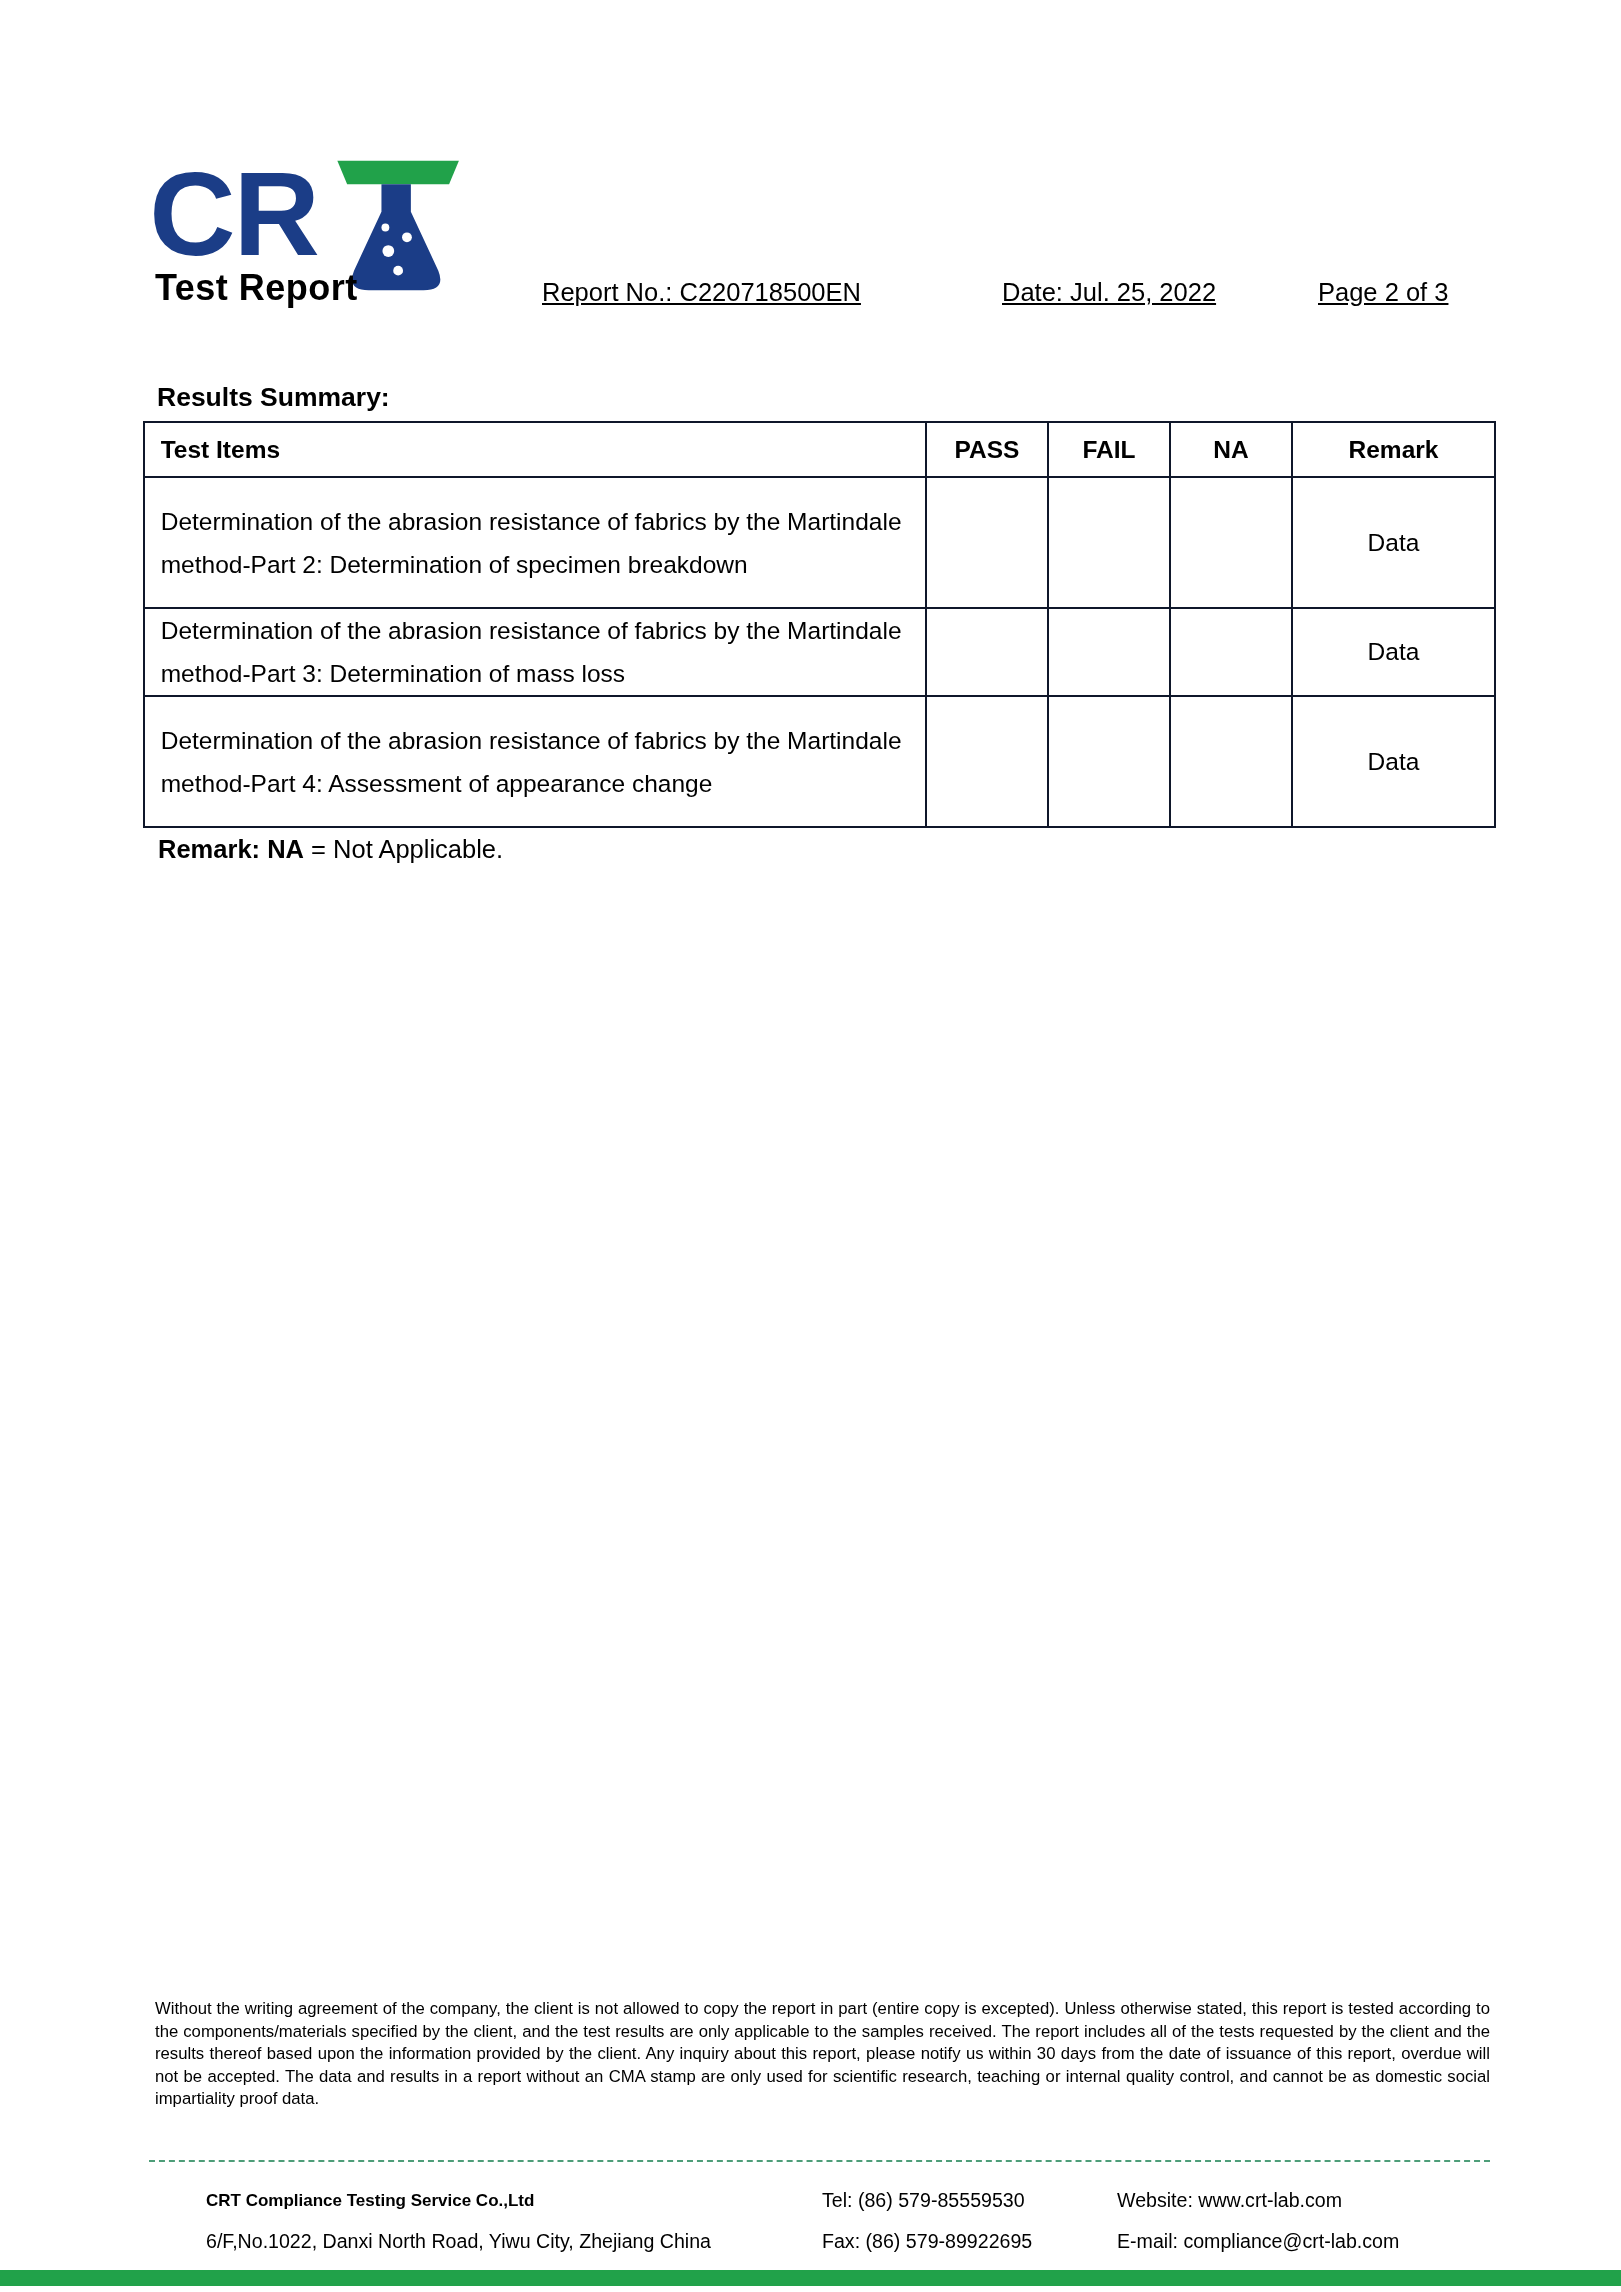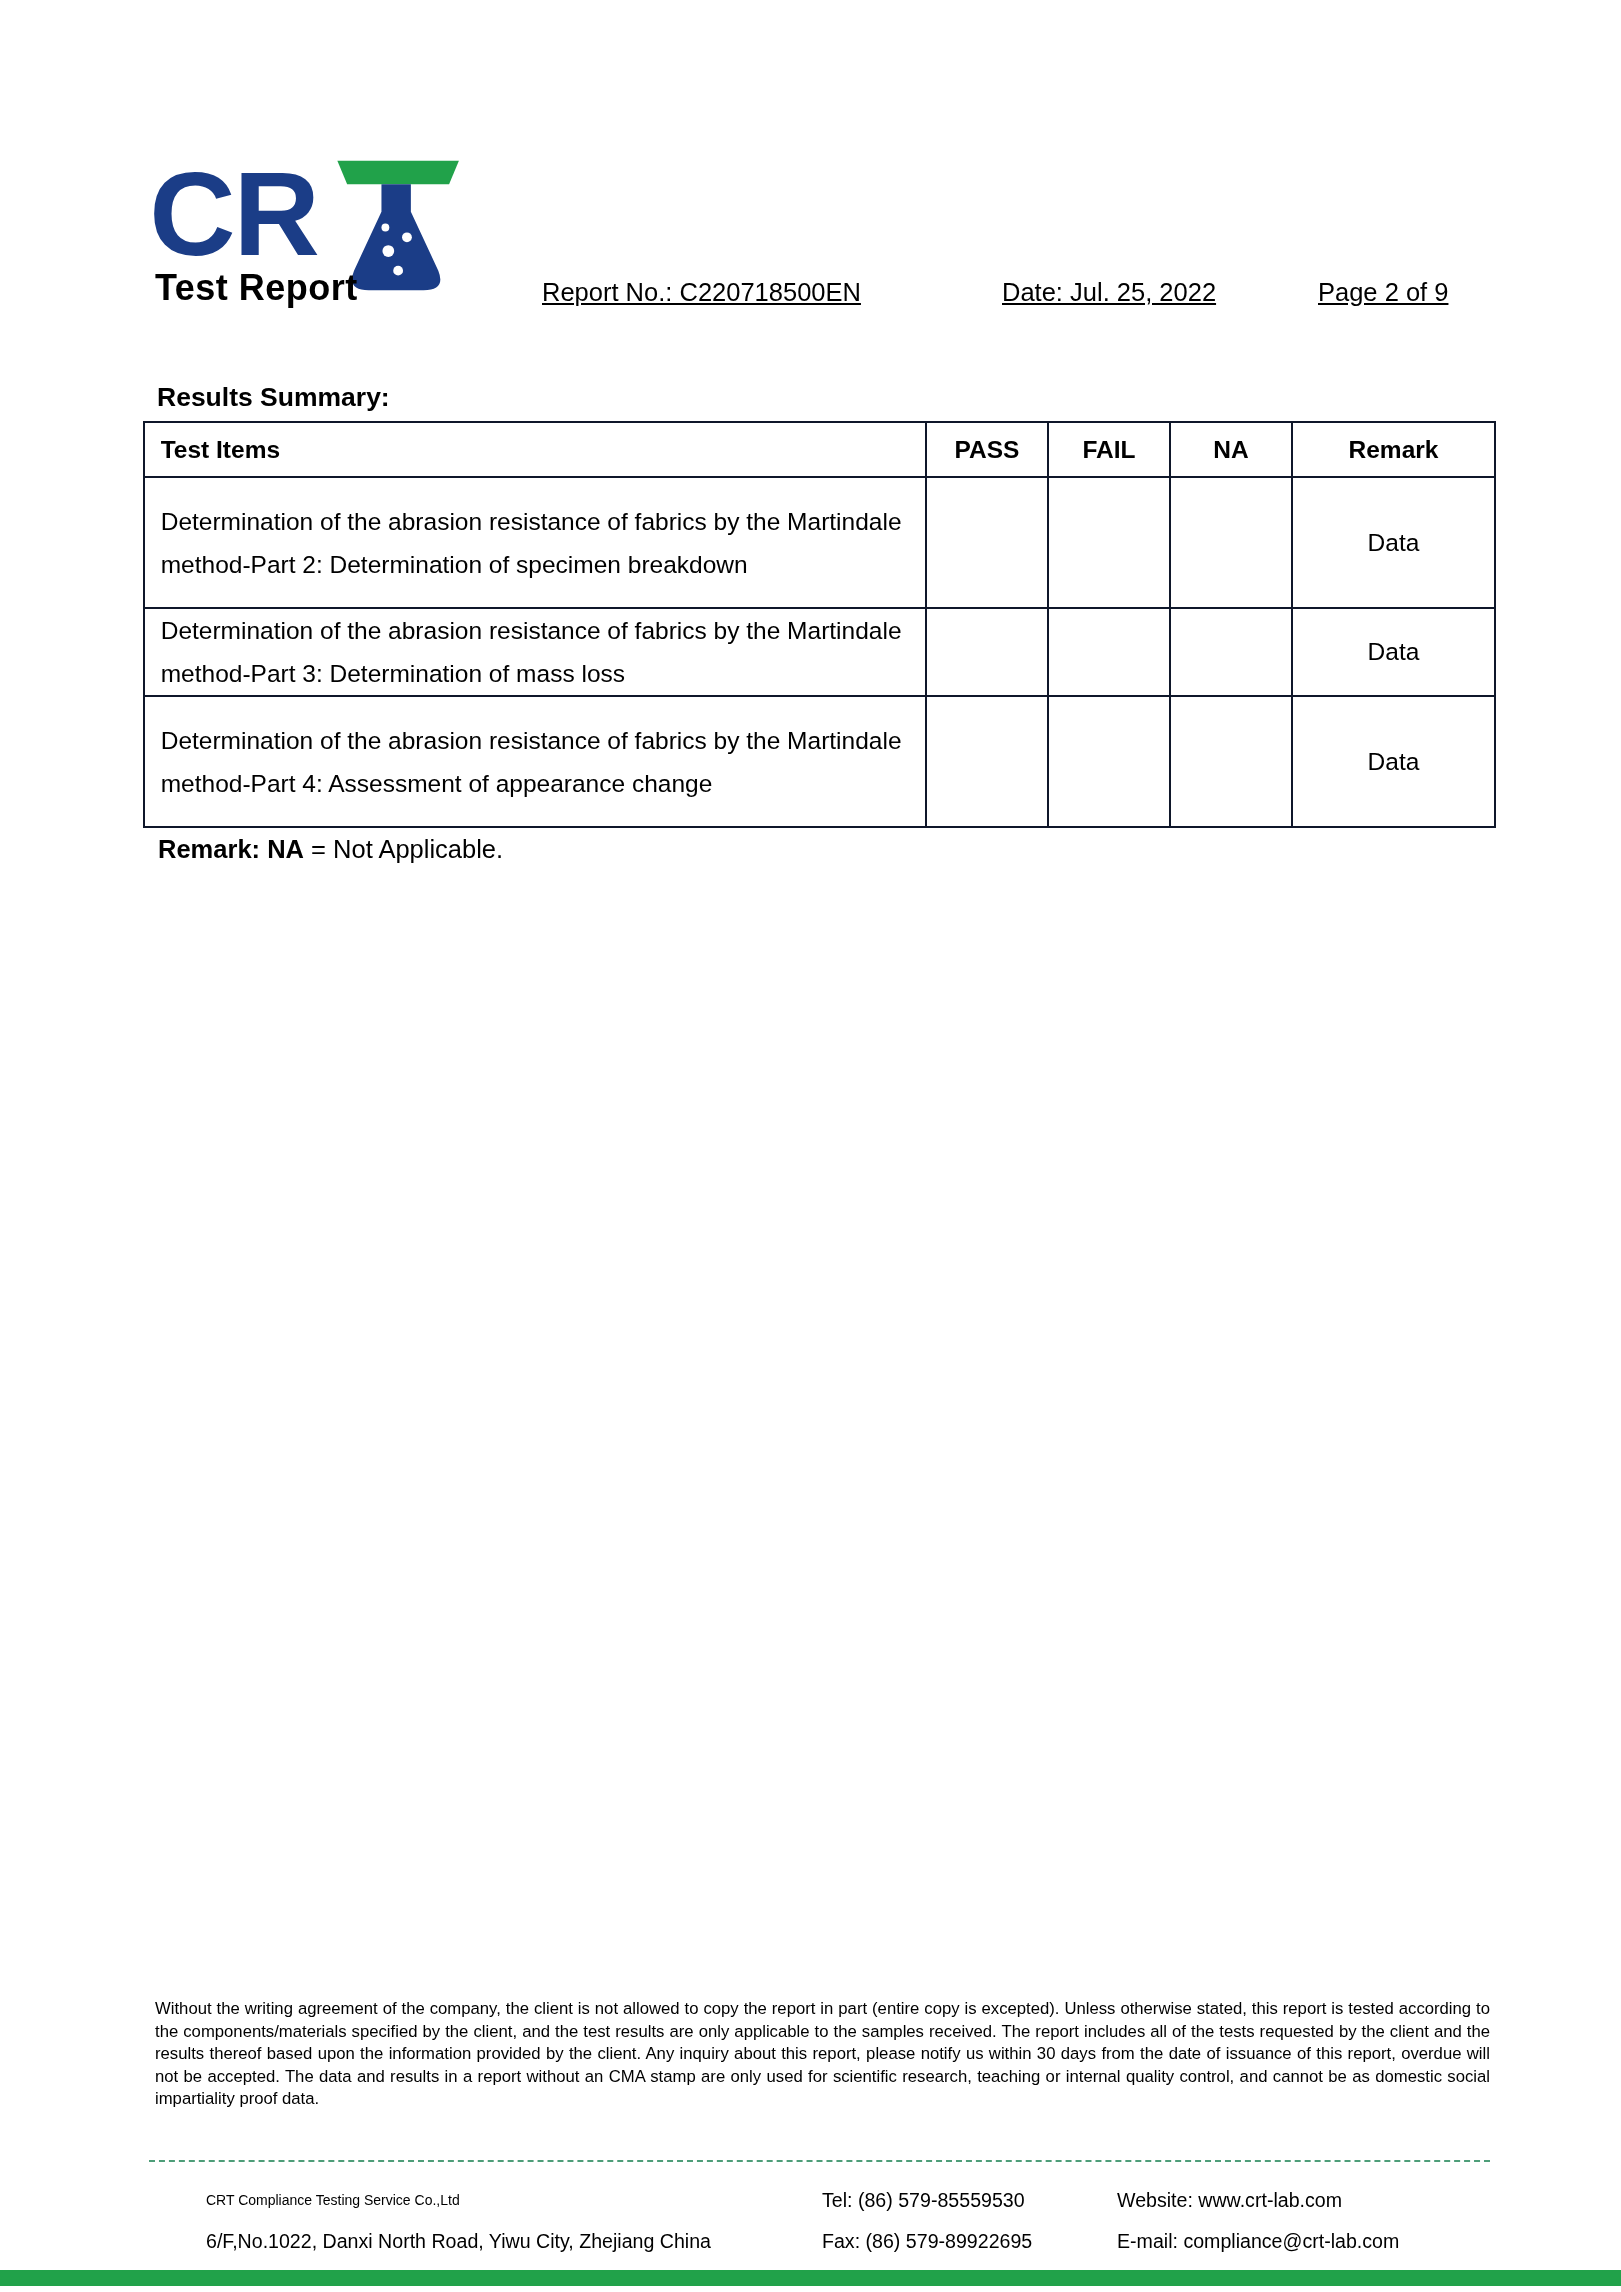--- a/index.html
+++ b/index.html
@@ -54,21 +54,21 @@
     font-size:16.7px; line-height:22.5px; text-align:justify;
   }
   .dash-sep {
     position:absolute; left:149px; top:2160px; width:1341px; height:0;
     border-top:2.9px dashed #4e9e79;
   }
   .contact-col { position:absolute; top:2180px; font-size:19.6px; line-height:41px; }
   .contact-col.col1 { left:206px; }
   .contact-col.col2 { left:822px; }
   .contact-col.col3 { left:1117px; }
-  .company-name { font-weight:normal; font-size:14px; }
+  .company-name { font-weight:bold; font-size:17px; }
 
   .green-bar { position:absolute; left:0; right:0; bottom:6.9px; height:15.7px; background:#21a24a; }
 </style>
 </head>
 <body>
 
 <div class="page">
 
   <div class="logo">
     <svg width="312" height="149" viewBox="0 0 318 152">
@@ -82,21 +82,21 @@
         <circle cx="263" cy="86" r="5" fill="#ffffff"></circle>
         <circle cx="254" cy="120" r="5" fill="#ffffff"></circle>
         <circle cx="241" cy="76" r="4" fill="#ffffff"></circle>
       </g>
     </svg>
   </div>
 
   <div class="report-title">Test Report</div>
   <div class="meta report-no">Report No.: C220718500EN</div>
   <div class="meta date">Date: Jul. 25, 2022</div>
-  <div class="meta page-no">Page 2 of 9</div>
+  <div class="meta page-no">Page 2 of 3</div>
 
   <div class="section-title">Results Summary:</div>
 
   <table class="results">
     <colgroup>
       <col style="width:782px">
       <col style="width:122px">
       <col style="width:122px">
       <col style="width:122px">
       <col style="width:203px">

